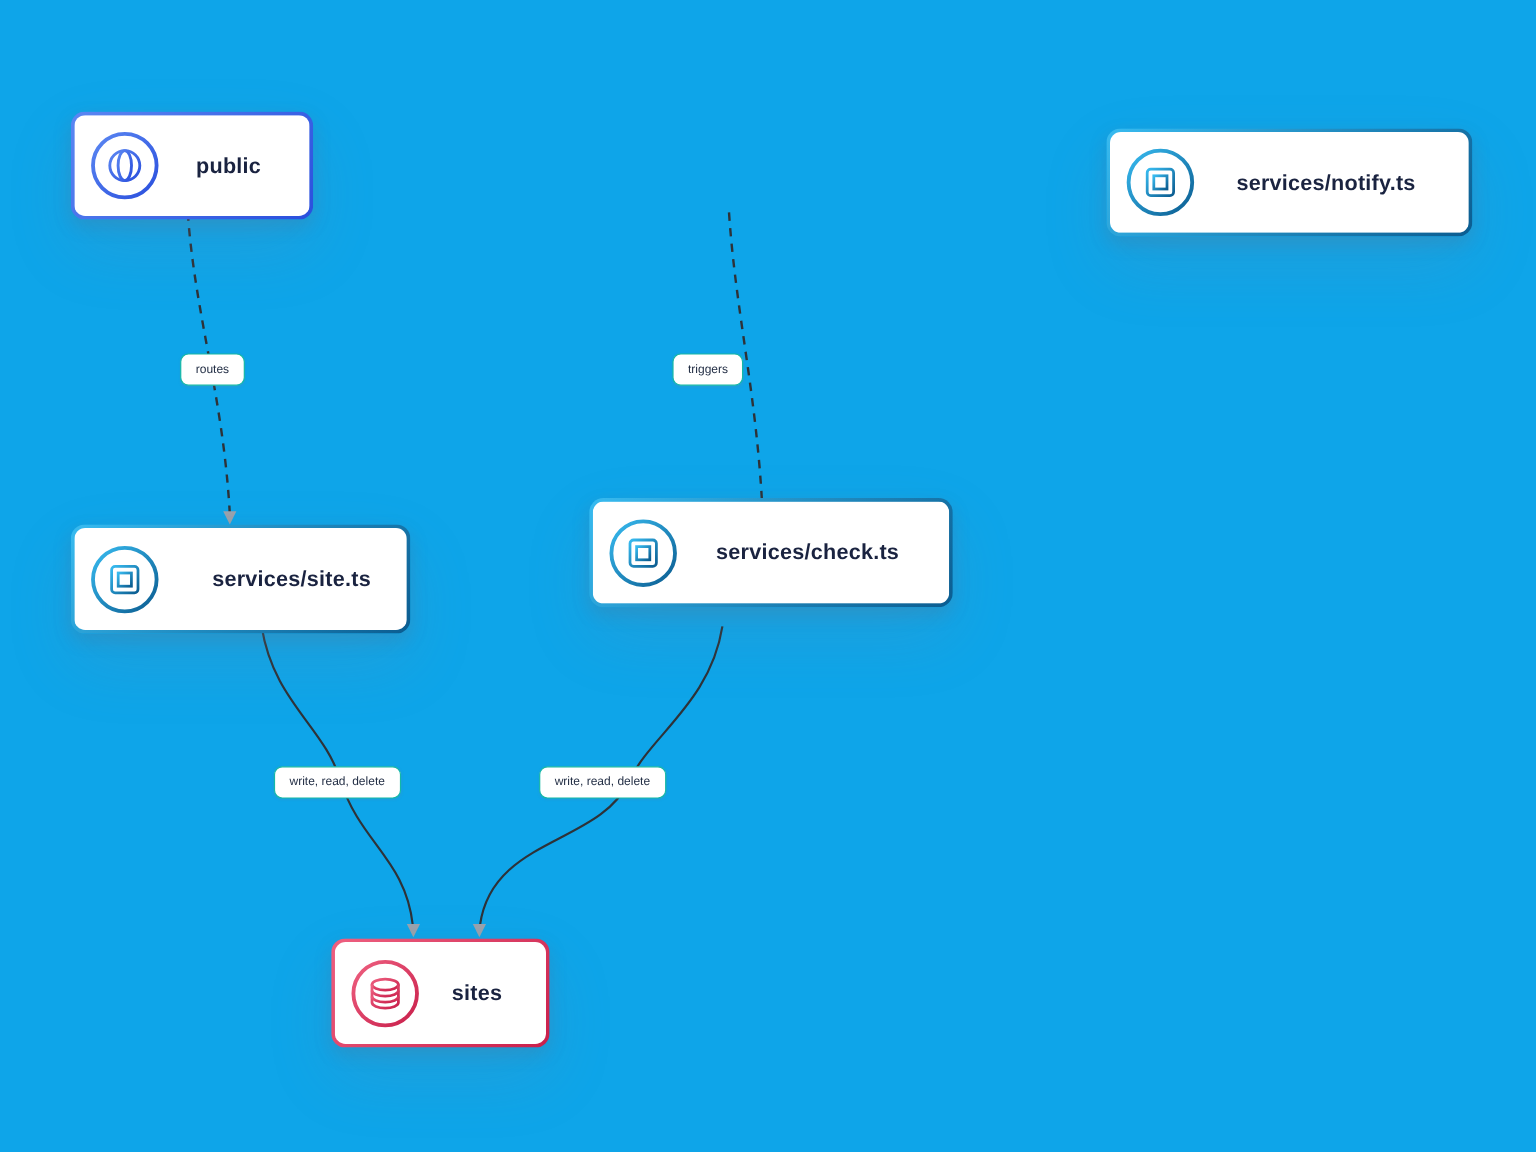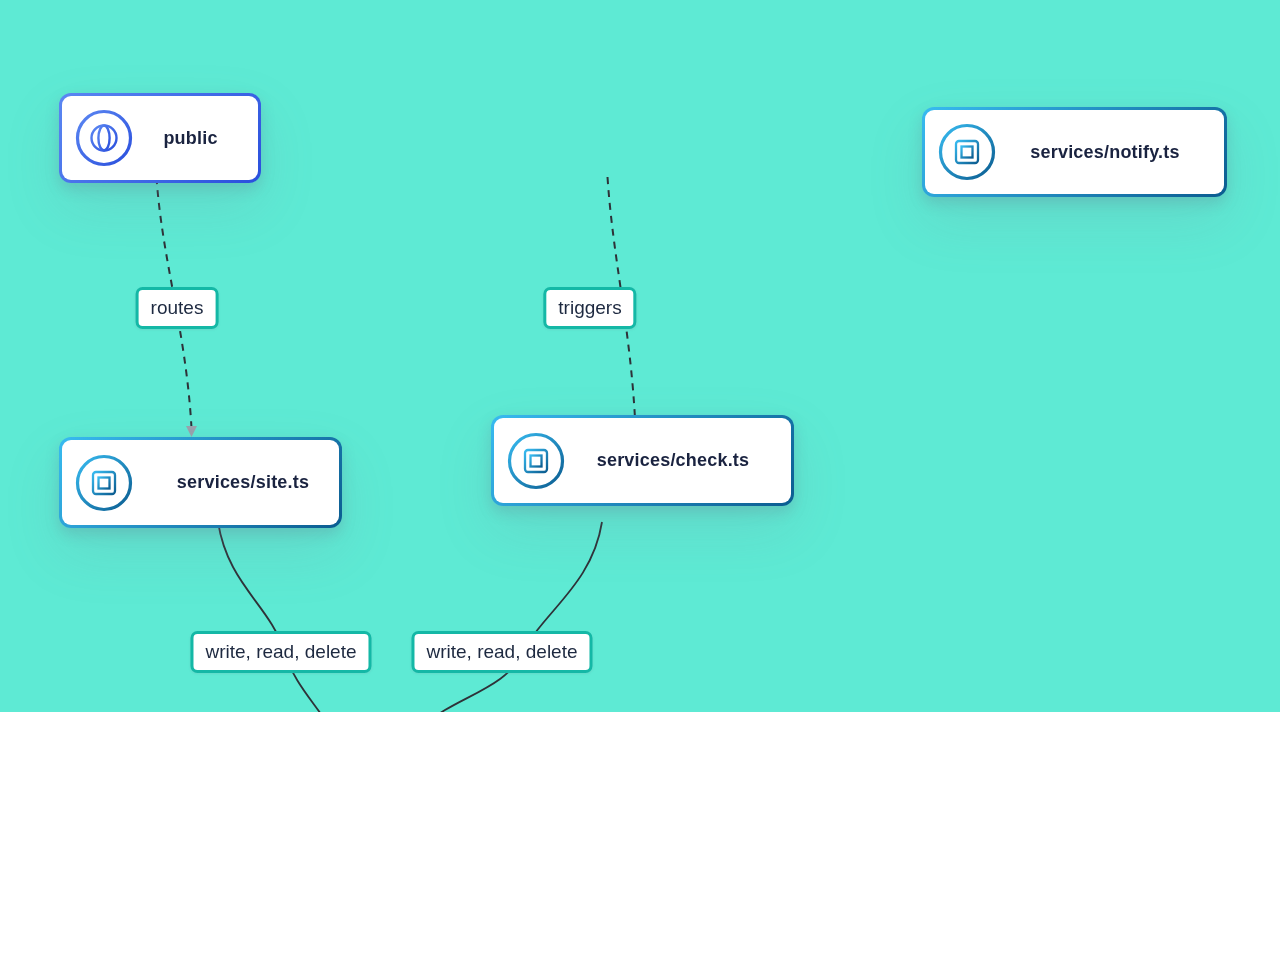--- a/index.html
+++ b/index.html
@@ -1,17 +1,17 @@
 <!DOCTYPE html>
 <html><head>
 <meta charset="utf-8">
 <style>
   html,body{margin:0;padding:0;background:#ffffff;}
   body{font-family:"Liberation Sans", sans-serif;}
-  .canvas{position:relative;width:1280px;height:712px;background:#5eead4;overflow:hidden;}
+  .canvas{position:relative;width:1280px;height:960px;background:#0ea5e9;overflow:hidden;}
   .edges{position:absolute;left:0;top:0;width:1280px;height:960px;z-index:1;}
 
   .node{
     position:absolute;z-index:3;display:flex;align-items:center;
     border:3px solid transparent;border-radius:12px;
     background:linear-gradient(#ffffff,#ffffff) padding-box, var(--grad) border-box;
     box-shadow:0 6px 14px rgba(96,106,128,.22), 0 24px 55px rgba(120,132,152,.16);
   }
   .node-public   {left:59px; top:93px; width:196px;height:84px; --grad:linear-gradient(135deg,#5b87f2,#2a4fdd);}
   .node-sitecheck{left:490px;top:93px; width:234px;height:84px; --grad:linear-gradient(135deg,#a98bf8,#7c3aee);}
@@ -22,22 +22,22 @@
 
   .icon-wrap{margin-left:13px;width:58px;height:58px;flex:0 0 auto;display:block;}
   .icon-wrap svg{display:block;width:58px;height:58px;}
   .node-label{
     flex:1;text-align:center;font-size:18px;font-weight:700;color:#1a2340;
     letter-spacing:.2px;padding:0 14px 0 4px;white-space:nowrap;
   }
 
   .edge-label{
     position:absolute;z-index:4;transform:translate(-50%,-50%);
-    background:#ffffff;border:3px solid #14b8a6;border-radius:7px;
-    padding:7px 12px;font-size:19px;color:#1d2940;white-space:nowrap;
+    background:#ffffff;border:1px solid #14b8a6;border-radius:7px;
+    padding:7px 12px;font-size:10px;color:#1d2940;white-space:nowrap;
     box-shadow:0 1px 2px rgba(120,130,150,.15);
   }
   .el-routes  {left:177px;top:308px;}
   .el-triggers{left:590px;top:308px;}
   .el-wrd1    {left:281px;top:652px;}
   .el-wrd2    {left:502px;top:652px;}
 </style>
 </head>
 <body>
 
@@ -159,19 +159,33 @@
             <line x1="14" y1="35" x2="18" y2="35"></line>
           <line x1="40" y1="23" x2="44" y2="23"></line>
             <line x1="40" y1="29" x2="44" y2="29"></line>
             <line x1="40" y1="35" x2="44" y2="35"></line>
         </g>
       </svg>
     </span>
     <span class="node-label">services/check.ts</span>
   </div>
 
+  <div class="node node-sites">
+    <span class="icon-wrap">
+      <svg viewBox="0 0 58 58">
+        <circle cx="29" cy="29" r="26.5" fill="none" stroke="url(#g-db)" stroke-width="3.2"></circle>
+        <g fill="none" stroke="url(#g-db)" stroke-width="2.3">
+          <ellipse cx="29" cy="21.5" rx="11" ry="4.6"></ellipse>
+          <path d="M18,21.5 L18,36.5 C18,39 22.9,41.1 29,41.1 C35.1,41.1 40,39 40,36.5 L40,21.5"></path>
+          <path d="M18,26.5 C18,29 22.9,31.1 29,31.1 C35.1,31.1 40,29 40,26.5"></path>
+          <path d="M18,31.5 C18,34 22.9,36.1 29,36.1 C35.1,36.1 40,34 40,31.5"></path>
+        </g>
+      </svg>
+    </span>
+    <span class="node-label">sites</span>
+  </div>
 
   <div class="edge-label el-routes">routes</div>
   <div class="edge-label el-triggers">triggers</div>
   <div class="edge-label el-wrd1">write, read, delete</div>
   <div class="edge-label el-wrd2">write, read, delete</div>
 
 </div>
 
 </body></html>

